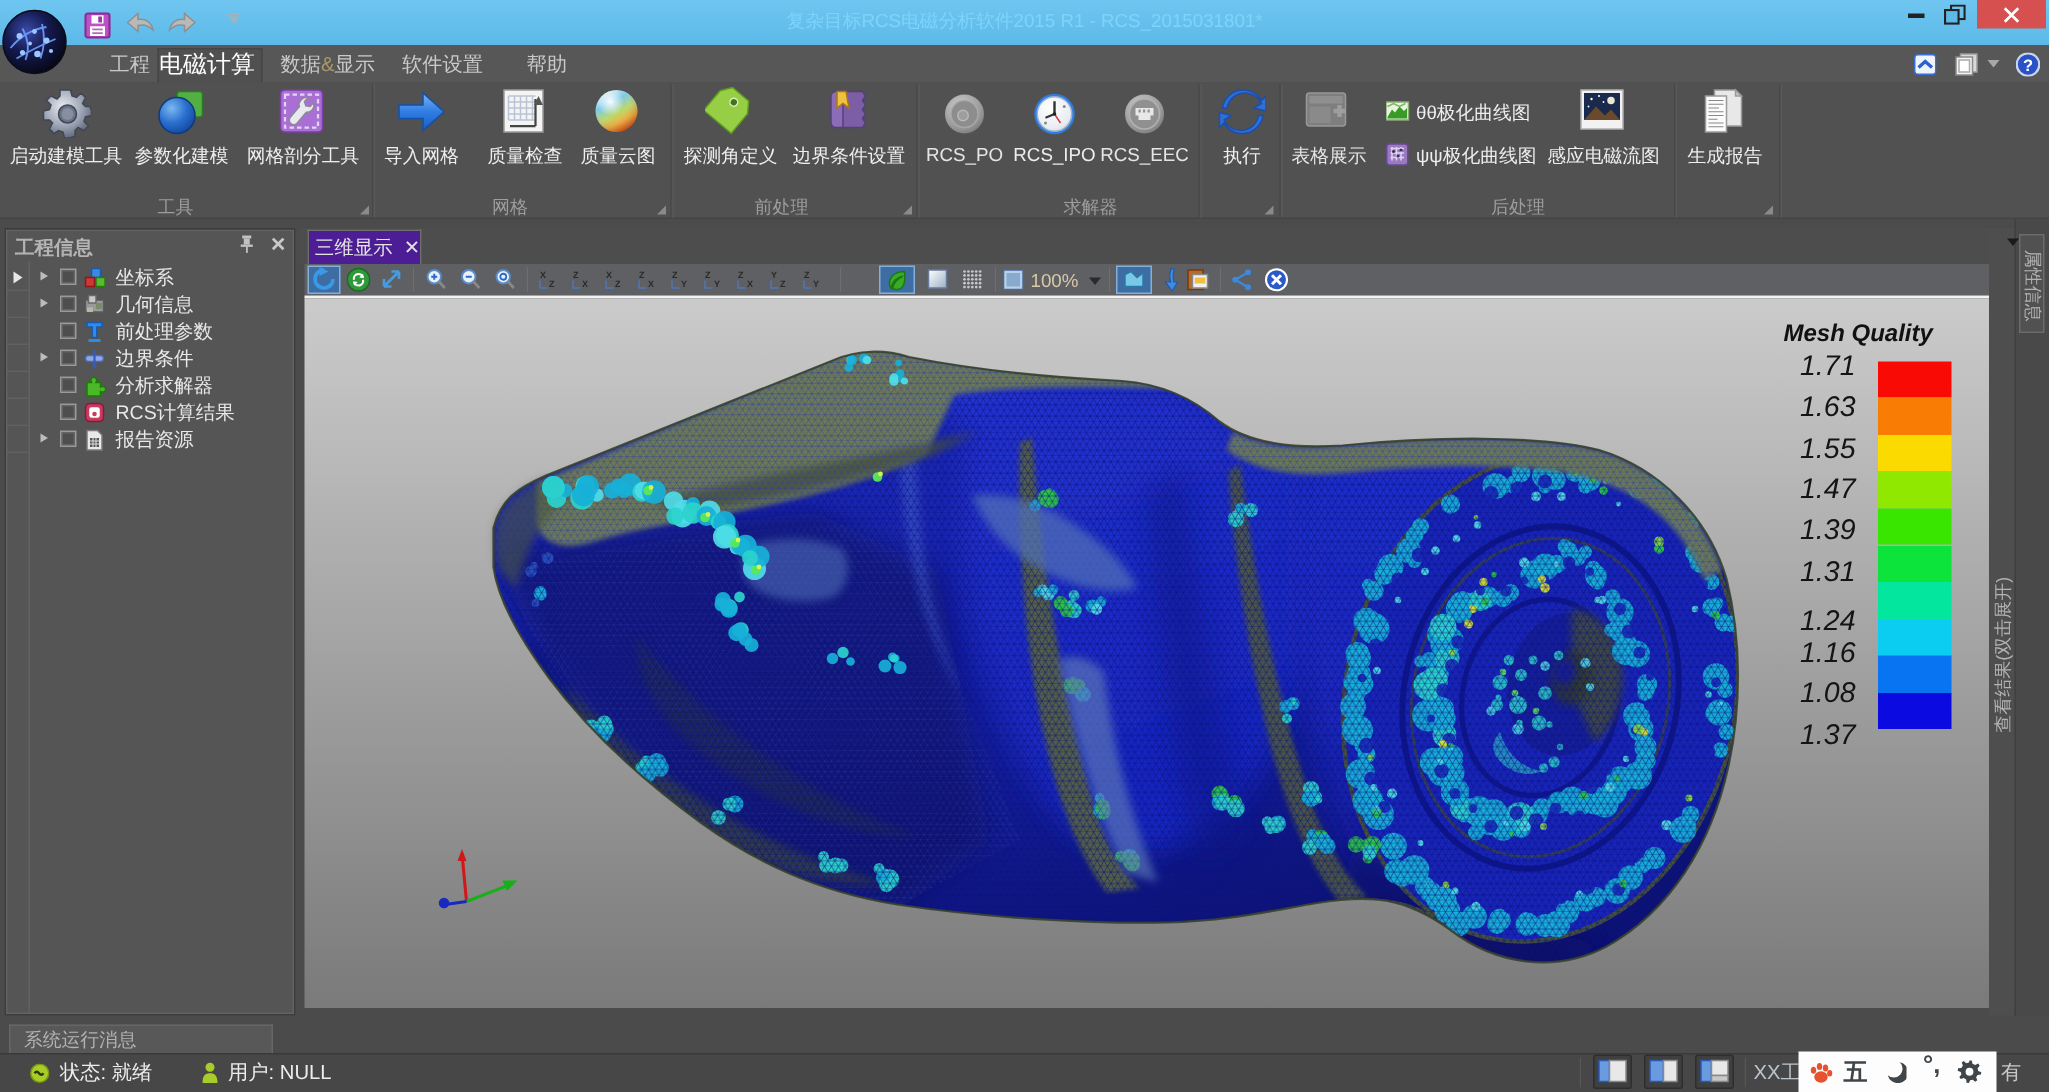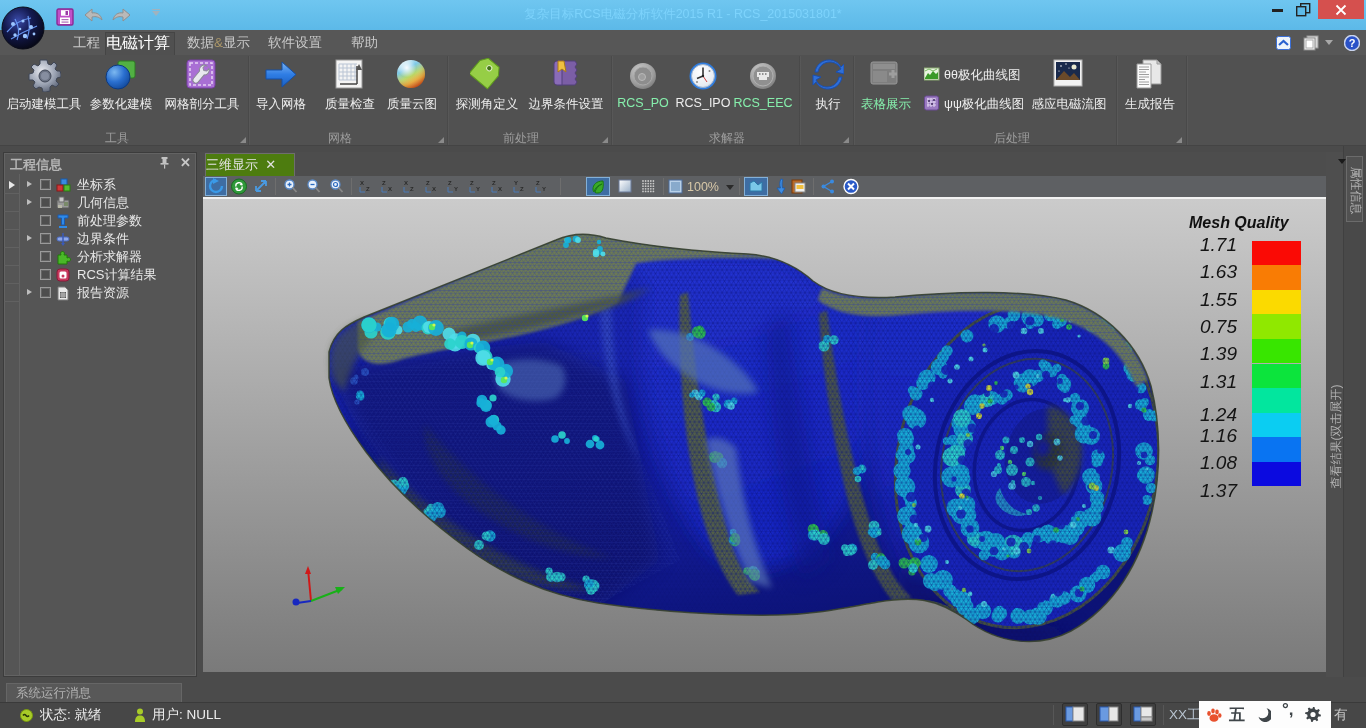--- a/index.html
+++ b/index.html
@@ -10,32 +10,32 @@
 .wbtn{color:#222;font-weight:bold}
 #close{left:1318px;top:0;width:46px;height:19px;background:#d5504e;color:#fff;text-align:center;line-height:18px;font-size:12px}
 
 #menurow{left:0;top:30px;width:1366px;height:25px;background:#575757}
 .mtab{position:absolute;top:30px;height:25px;line-height:25px;color:#c9c9c9;font-size:13.5px;text-align:right}
 #tabsel{left:105px;top:32px;width:70px;height:23px;background:#505050;border:1px solid #454545;border-bottom:none;color:#fff}
 
 #ribbon{left:0;top:55px;width:1366px;height:91px;background:#515151;border-bottom:1px solid #444}
 .rsep{position:absolute;top:56px;width:2px;height:89px;background:linear-gradient(90deg,#424242,#5f5f5f)}
 .rlab{position:absolute;top:96px;font-size:12.5px;color:#eee;text-align:center;white-space:nowrap}
-.rlab.dis{color:#86efac}
+.rlab.dis{color:#e5e5e5}
 .glab{position:absolute;top:130px;font-size:12px;color:#9d9d9d;text-align:center;white-space:nowrap}
 .corner{position:absolute;top:137px;width:0;height:0;border-left:6px solid transparent;border-bottom:6px solid #8a8a8a}
 
 #lpanel{left:3px;top:152px;width:194px;height:525px;background:#555;border:1px solid #3c3c3c;box-shadow:inset 0 0 0 1px #636363}
 #lphead{left:10px;top:156px;width:180px;height:18px;color:#b4b4b4;font-size:13px;font-weight:bold}
 .trow{position:absolute;left:4px;height:18px;font-size:13px;color:#e8e8e8;line-height:18px}
 .cbx{position:absolute;width:11px;height:11px;border:1px solid #9a9a9a;background:#4e4e4e;box-shadow:inset 0 0 0 1px #646464}
 .exp{position:absolute;width:0;height:0;border-top:4px solid transparent;border-bottom:4px solid transparent;border-left:6px solid #cfcfcf}
 
 #ctabrow{left:200px;top:152px;width:1143px;height:24px;background:#4d4d4d}
-#ctab{left:205px;top:153px;width:90px;height:23px;background:#4d7c0f;border:1px solid #6e6e6e;border-bottom:none;color:#e3e3e3;font-size:13px;line-height:22px;text-align:left}
+#ctab{left:205px;top:153px;width:76px;height:23px;background:#4c1d95;border:1px solid #6e6e6e;border-bottom:none;color:#e3e3e3;font-size:13px;line-height:22px;text-align:right}
 #vtoolbar{left:203px;top:176px;width:1123px;height:21px;background:#5e6063}
 #wline{left:203px;top:197px;width:1123px;height:2px;background:#f2f2f2}
 #canvas{left:203px;top:199px;width:1123px;height:473px;background:linear-gradient(#cbcbcb,#7a7a7a)}
 .tsep{position:absolute;top:178px;width:1px;height:17px;background:#4a4a4a;border-right:1px solid #6e6e6e}
 
 #rstrip1{left:1326px;top:152px;width:17px;height:525px;background:#4e4e4e}
 #rstrip2{left:1343px;top:146px;width:23px;height:531px;background:#494949;border-left:1px solid #404040}
 .vtext{position:absolute;color:#b3b3b3;font-size:12px;white-space:nowrap}
 #proptab{left:1346px;top:156px;width:17px;height:66px;background:#515151;border:1px solid #6b6b6b}
 
@@ -1151,21 +1151,21 @@
 <div class="legblk" style="top:314.3px;background:#90e800"></div>
 <div class="legblk" style="top:338.9px;background:#38e600"></div>
 <div class="legblk" style="top:363.5px;background:#0ce43c"></div>
 <div class="legblk" style="top:388.1px;background:#02e69e"></div>
 <div class="legblk" style="top:412.7px;background:#0bcdf2"></div>
 <div class="legblk" style="top:437.3px;background:#0974f2"></div>
 <div class="legblk" style="top:461.9px;background:#0b0ae0"></div>
 <div class="legnum" style="left:1177px;top:234.0px">1.71</div>
 <div class="legnum" style="left:1177px;top:261.3px">1.63</div>
 <div class="legnum" style="left:1177px;top:288.6px">1.55</div>
-<div class="legnum" style="left:1177px;top:315.9px">0.75</div>
+<div class="legnum" style="left:1177px;top:315.9px">1.47</div>
 <div class="legnum" style="left:1177px;top:343.2px">1.39</div>
 <div class="legnum" style="left:1177px;top:370.5px">1.31</div>
 <div class="legnum" style="left:1177px;top:404px">1.24</div>
 <div class="legnum" style="left:1177px;top:425.1px">1.16</div>
 <div class="legnum" style="left:1177px;top:452.4px">1.08</div>
 <div class="legnum" style="left:1177px;top:479.7px">1.37</div>
 <div class="abs" id="rstrip1"></div>
 <div class="abs" id="rstrip2"></div>
 <div class="vtext" style="left:1270px;top:428px;width:132px;text-align:center;transform:rotate(-90deg)">查看结果(双击展开)</div>
 <div class="abs" id="proptab"></div>

